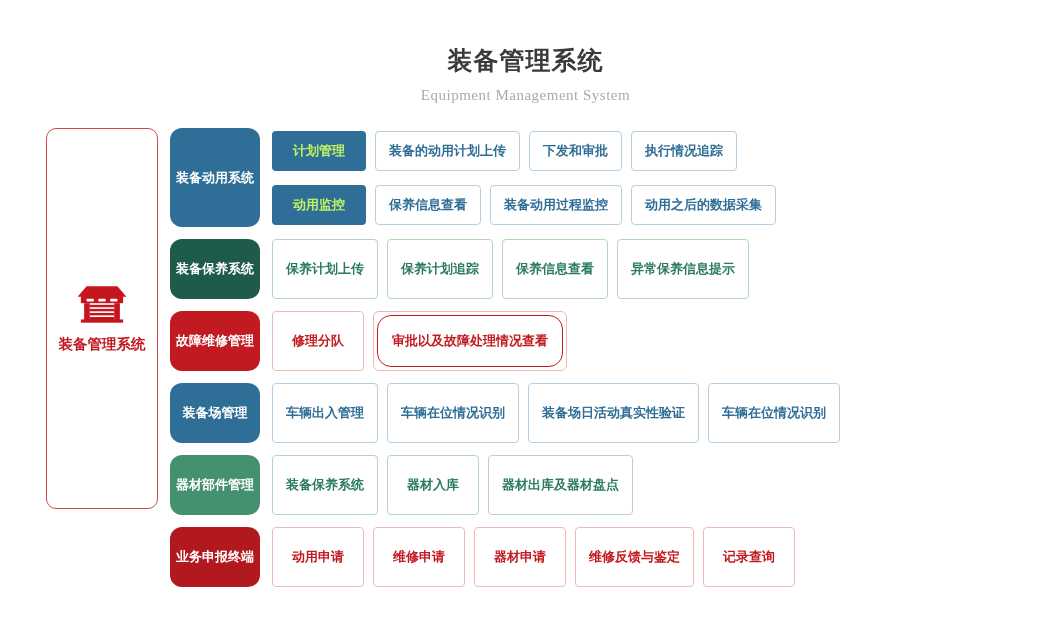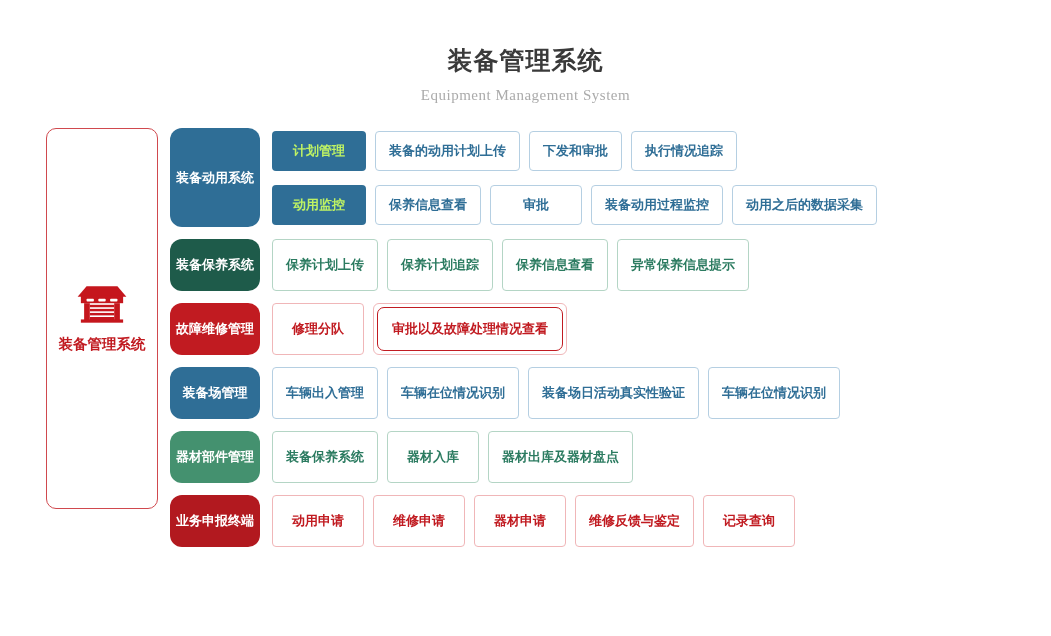--- a/index.html
+++ b/index.html
@@ -43,39 +43,39 @@
   }
   .group .cat{min-height:99px;}
   .sub-col{display:flex;flex-direction:column;gap:14px;justify-content:center;}
   .sub-row{display:flex;gap:9px;align-items:stretch;}
   .sub{
     width:94px;height:40px;flex:none;
     display:flex;align-items:center;justify-content:center;
     border-radius:4px;color:#bef264;font-size:13px;font-weight:bold;
   }
   .leaf{
-    min-width:92px;height:52px;padding:0 13px;box-sizing:border-box;
+    min-width:92px;height:60px;padding:0 13px;box-sizing:border-box;
     background:#fff;border-radius:4px;
     display:flex;align-items:center;justify-content:center;
     font-size:13px;font-weight:bold;flex:none;
   }
   .sub-row .leaf{height:40px;}
   
   .solid-blue{background:var(--blue,#2f6e96);}
   .solid-dark-green{background:var(--dark-green,#1e5b4a);}
   .solid-red{background:var(--red,#c11b21);}
   .solid-green{background:var(--green,#44916f);}
   .solid-dark-red{background:var(--dark-red,#b2191f);}
   .leaf-blue{color:var(--blue,#2f6e96);border:1px solid var(--blue-border,#b5cfe2);}
   .leaf-green{color:var(--green-text,#2b7b60);border:1px solid var(--green-border,#b4d5c5);}
   .leaf-red{color:var(--red,#c11b21);border:1px solid var(--red-border,#f0b6b8);}
   .leaf.double{padding:3px;border-radius:6px;}
   .leaf.double .inner{
     flex:1;height:100%;box-sizing:border-box;padding:0 14px;
-    border:1px solid var(--red,#c11b21);border-radius:7px;
+    border:1px solid var(--red,#c11b21);border-radius:14px;
     display:flex;align-items:center;justify-content:center;
   }
 </style>
 </head>
 <body>
 
 <h1 class="page-title">装备管理系统</h1>
 <div class="page-subtitle">Equipment Management System</div>
 
 <div class="diagram">
@@ -106,21 +106,20 @@
         <div class="sub-col">
           <div class="sub-row">
             <div class="sub solid-blue">计划管理</div>
             <div class="leaf leaf-blue">装备的动用计划上传</div>
             <div class="leaf leaf-blue">下发和审批</div>
             <div class="leaf leaf-blue">执行情况追踪</div>
           </div>
           <div class="sub-row">
             <div class="sub solid-blue">动用监控</div>
             <div class="leaf leaf-blue">保养信息查看</div>
-            <div class="leaf leaf-blue">审批</div>
             <div class="leaf leaf-blue">装备动用过程监控</div>
             <div class="leaf leaf-blue">动用之后的数据采集</div>
           </div>
         </div>
       </div>
       <div class="row">
         <div class="cat solid-dark-green">装备保养系统</div>
         <div class="leaf leaf-green">保养计划上传</div>
         <div class="leaf leaf-green">保养计划追踪</div>
         <div class="leaf leaf-green">保养信息查看</div>

